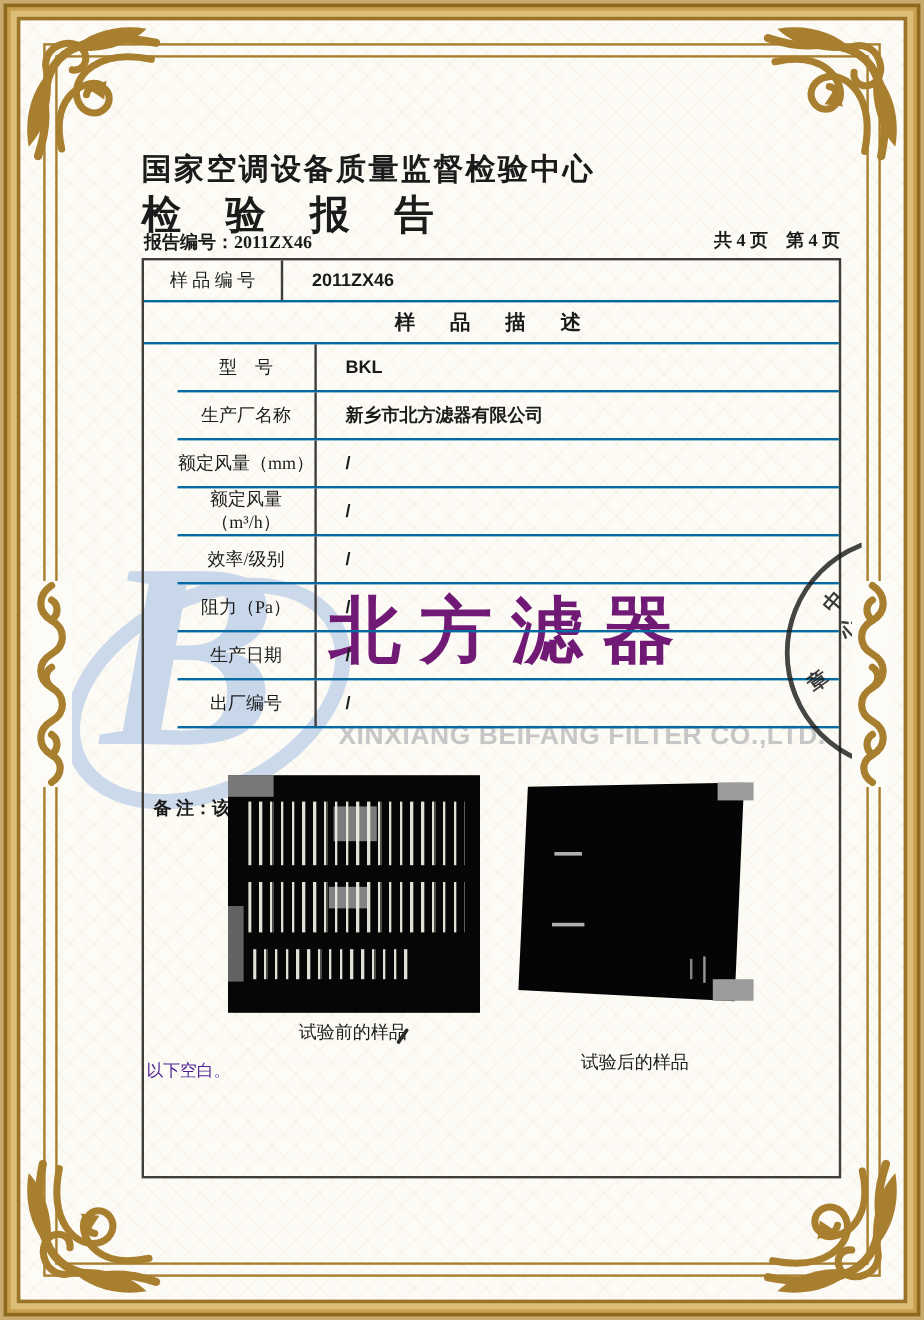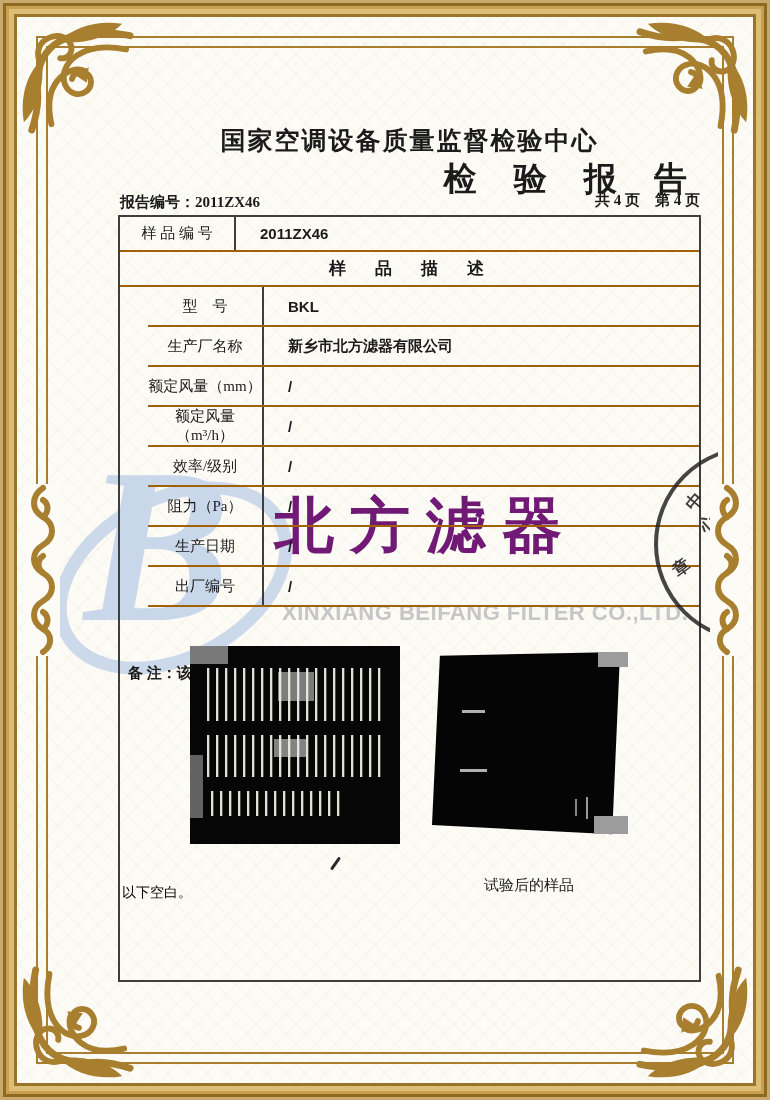--- a/index.html
+++ b/index.html
@@ -25,27 +25,27 @@
   .s-left{left:26px;top:484px;}
   .s-right{right:26px;top:484px;transform:scaleX(-1);}
   
   .wm{position:absolute;z-index:1;pointer-events:none;}
   .wm-ring{left:46px;top:492px;width:228px;height:146px;border:13px solid #ccd9ea;border-radius:50%;transform:rotate(-28deg);}
   .wm-b{left:84px;top:442px;font-size:220px;line-height:0.95;font-weight:bold;font-style:italic;color:#c9d7ea;font-family:"Liberation Serif",serif;}
   .wm-cn{left:274px;top:496px;font-size:60px;line-height:1;font-weight:bold;color:#701a75;letter-spacing:16px;font-family:"Liberation Sans",sans-serif;white-space:nowrap;}
   .wm-en{left:282px;top:600px;font-size:22px;font-weight:bold;color:#c6c6c6;letter-spacing:0.5px;font-family:"Liberation Sans",sans-serif;white-space:nowrap;}
   
   .hdr{position:absolute;z-index:2;color:#1b1b1b;}
-  .org-title{left:118px;top:124px;width:583px;text-align:center;font-size:25px;font-weight:bold;letter-spacing:2px;font-family:"Liberation Sans",sans-serif;}
-  .doc-title{left:118px;top:157px;width:583px;text-align:right;font-size:33px;font-weight:bold;letter-spacing:14px;font-family:"Liberation Sans",sans-serif;}
+  .org-title{left:118px;top:124px;width:583px;font-size:25px;font-weight:bold;letter-spacing:2px;font-family:"Liberation Sans",sans-serif;}
+  .doc-title{left:118px;top:157px;width:583px;text-align:left;font-size:33px;font-weight:bold;letter-spacing:14px;font-family:"Liberation Sans",sans-serif;}
   .report-line{left:120px;top:193px;font-size:15px;font-weight:bold;}
   .page-info{right:70px;top:191px;font-size:15px;font-weight:bold;}
   
   #table{position:absolute;left:118px;top:215px;width:579px;height:763px;border:2px solid #3f3e3a;z-index:2;display:flex;flex-direction:column;color:#1b1b1b;}
-  .trow{display:flex;border-bottom:2px solid #a16207;flex:0 0 auto;}
+  .trow{display:flex;border-bottom:2px solid #0369a1;flex:0 0 auto;}
   .h33{height:33px;}
   .h38{height:38px;margin-left:28px;}
   .trow-remark{flex:1 1 auto;border-bottom:none;position:relative;margin-top:48px;}
   .tlabel{width:114px;border-right:2px solid #3f3e3a;display:flex;align-items:center;justify-content:center;font-size:15px;text-align:center;}
   .tvalue{flex:1;display:flex;align-items:center;padding-left:24px;font-size:15px;font-weight:bold;font-family:"Liberation Sans",sans-serif;}
   .theader{flex:1;display:flex;align-items:center;justify-content:center;font-size:17px;font-weight:bold;letter-spacing:6px;}
   .remark-text{position:absolute;left:8px;top:9px;font-size:15px;font-weight:bold;}
   
   .photo{position:absolute;z-index:2;}
   .photo-before{left:190px;top:646px;width:210px;height:198px;background:#060606;}
@@ -62,21 +62,21 @@
   .pa-c1{position:absolute;right:0;top:0;width:15%;height:8%;background:#9c9c9c;}
   .pa-c2{position:absolute;right:0;bottom:2%;width:17%;height:10%;background:#9c9c9c;}
   .pa-f1{position:absolute;left:16%;top:31%;width:12%;height:3px;background:#cfcfcf;opacity:.85;}
   .pa-f2{position:absolute;left:15%;top:63%;width:14%;height:3px;background:#cfcfcf;opacity:.85;}
   .pa-f3{position:absolute;right:20%;bottom:10%;width:2px;height:12%;background:#bdbdbd;opacity:.8;}
   .pa-f4{position:absolute;right:26%;bottom:12%;width:2px;height:9%;background:#bdbdbd;opacity:.7;}
   .caption{position:absolute;z-index:2;font-size:15px;color:#1b1b1b;text-align:center;}
   .cap-before{left:188px;top:851px;width:212px;}
   .cap-after{left:430px;top:876px;width:198px;}
   .pen-mark{position:absolute;left:334px;top:856px;width:3px;height:15px;background:#2a2a2a;border-radius:2px;transform:rotate(35deg);z-index:2;}
-  .blank-note{position:absolute;left:122px;top:884px;font-size:14px;color:#000000;z-index:2;}
+  .blank-note{position:absolute;left:122px;top:884px;font-size:14px;color:#4c1d95;z-index:2;}
   
   .stamp-clip{position:absolute;left:640px;top:452px;width:78px;height:186px;overflow:hidden;z-index:3;pointer-events:none;}
   .stamp-circle{position:absolute;left:14px;top:-6px;width:188px;height:188px;border:4px solid rgba(28,28,28,.82);border-radius:50%;}
   .stamp-ch{position:absolute;font-size:17px;font-weight:bold;color:rgba(25,25,25,.85);}
   .st1{left:46px;top:38px;transform:rotate(-50deg);}
   .st2{left:60px;top:60px;transform:rotate(-42deg);}
   .st3{left:33px;top:104px;transform:rotate(-36deg);}
 </style>
 </head>
 <body>
@@ -200,20 +200,21 @@
   </div>
   <div class="photo photo-after">
     <div class="pa-body"></div>
     <div class="pa-c1"></div>
     <div class="pa-c2"></div>
     <div class="pa-f1"></div>
     <div class="pa-f2"></div>
     <div class="pa-f3"></div>
     <div class="pa-f4"></div>
   </div>
+  <div class="caption cap-before">试验前的样品</div>
   <div class="caption cap-after">试验后的样品</div>
   <div class="pen-mark"></div>
   <div class="blank-note">以下空白。</div>
 
   <div class="stamp-clip">
     <div class="stamp-circle"></div>
     <span class="stamp-ch st1">中</span>
     <span class="stamp-ch st2">心</span>
     <span class="stamp-ch st3">章</span>
   </div>

